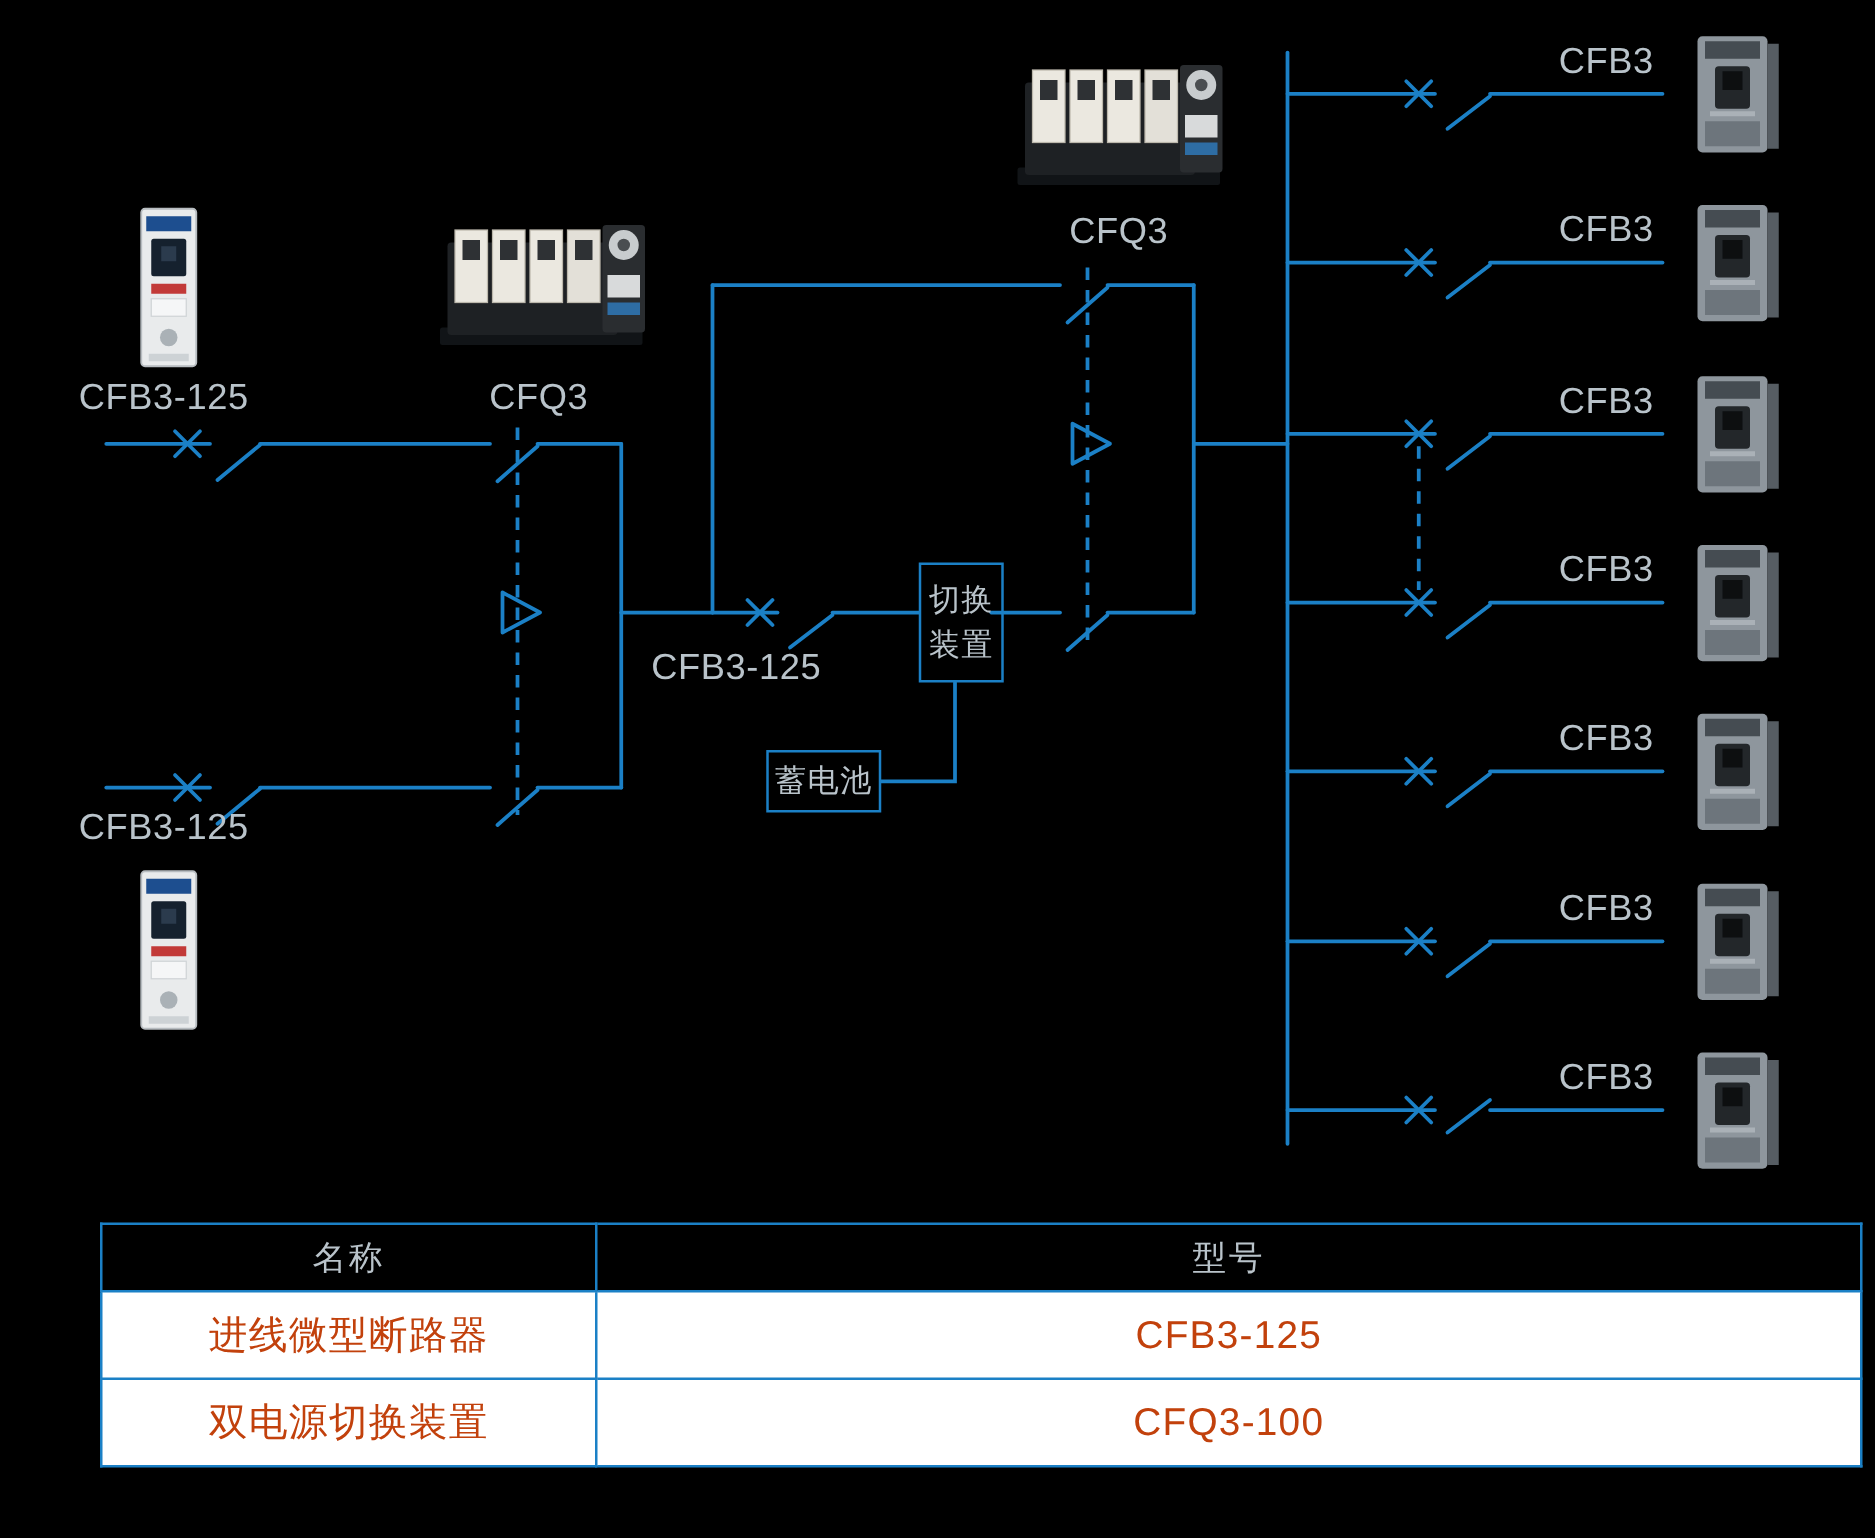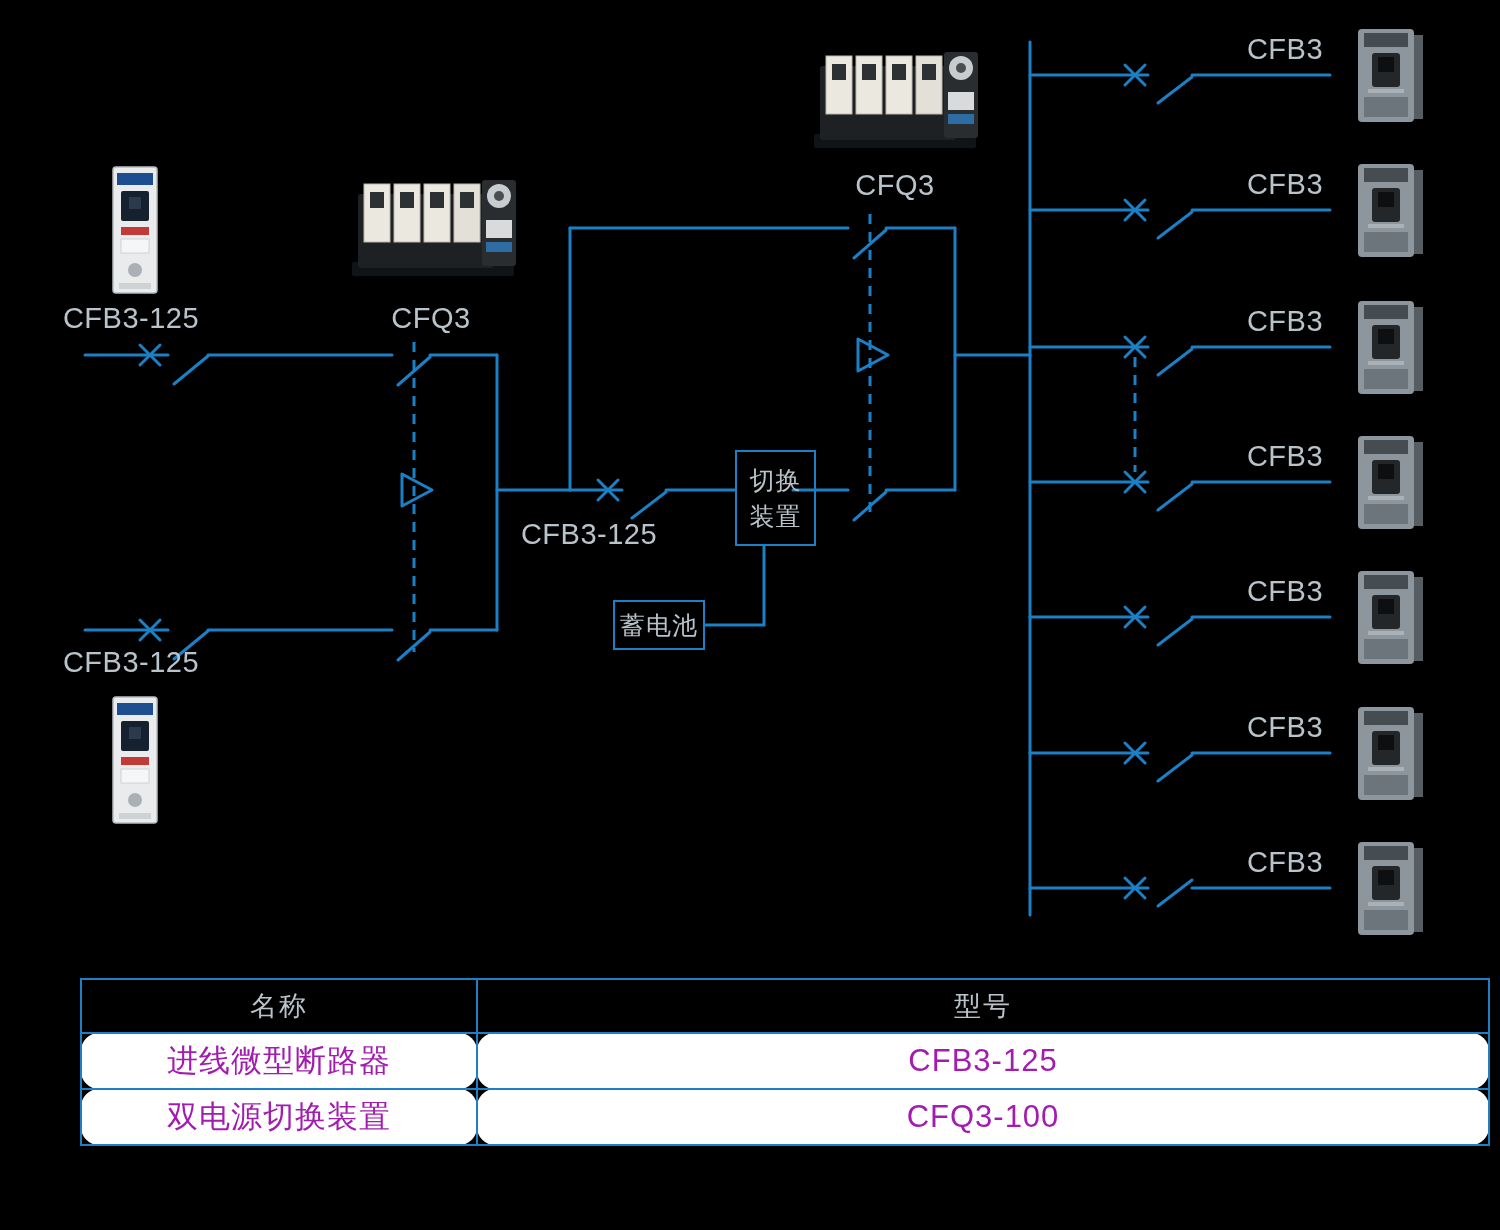--- a/index.html
+++ b/index.html
@@ -11,26 +11,26 @@
   }
   *{margin:0;padding:0;box-sizing:border-box;}
   body{background:var(--background);font-family:"Liberation Sans",sans-serif;}
   .stage{position:relative;width:1500px;height:1230px;background:var(--background);overflow:hidden;}
   .stage svg{position:absolute;left:0;top:0;}
   .wire{stroke:var(--line);stroke-width:3;fill:none;stroke-linecap:round;}
   .wire-dashed{stroke:var(--line);stroke-width:3;fill:none;stroke-dasharray:10 8;stroke-linecap:butt;}
   .tri{stroke:var(--line);stroke-width:3;fill:none;stroke-linejoin:round;}
   .lbl{position:absolute;color:var(--label-text);font-size:29px;text-align:center;letter-spacing:.5px;white-space:nowrap;}
   .cbox{position:absolute;border:2px solid var(--line);color:var(--label-text);display:flex;align-items:center;justify-content:center;text-align:center;font-size:25px;line-height:1.45;letter-spacing:1px;}
-  .switch-box{left:735px;top:450px;width:81px;height:96px;word-break:break-all;padding:0 2px;}
+  .switch-box{left:735px;top:450px;width:68px;height:96px;word-break:break-all;padding:0 2px;}
   .battery-box{left:613px;top:600px;width:92px;height:50px;}
   .spec-table{position:absolute;left:80px;top:978px;width:1410px;border-collapse:collapse;table-layout:fixed;}
   .spec-table th,.spec-table td{border:2px solid var(--table-border);text-align:center;vertical-align:middle;}
   .spec-table th{height:54px;background:var(--background);color:var(--label-text);font-size:27px;font-weight:400;letter-spacing:2px;font-family:Liberation Serif, serif;}
-  .spec-table td{height:56px;background:var(--table-row-bg);color:#a21caf;font-size:31px;letter-spacing:1px;border-radius:18px;}
+  .spec-table td{height:70px;background:var(--table-row-bg);color:#c2410c;font-size:31px;letter-spacing:1px;}
 </style>
 </head>
 <body>
 
 <div class="stage">
 
   <svg width="1500" height="960" viewBox="0 0 1500 960">
     <defs>
       <symbol id="mcb-light" viewBox="0 0 60 130">
         <rect x="8" y="2" width="44" height="126" rx="3" fill="#e9ebec" stroke="#b7bcc0" stroke-width="1.5"></rect>

